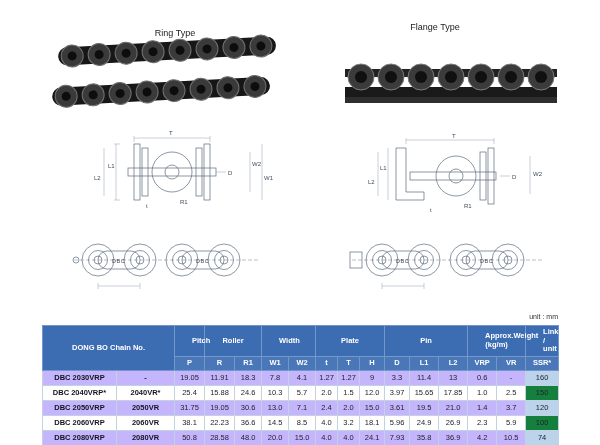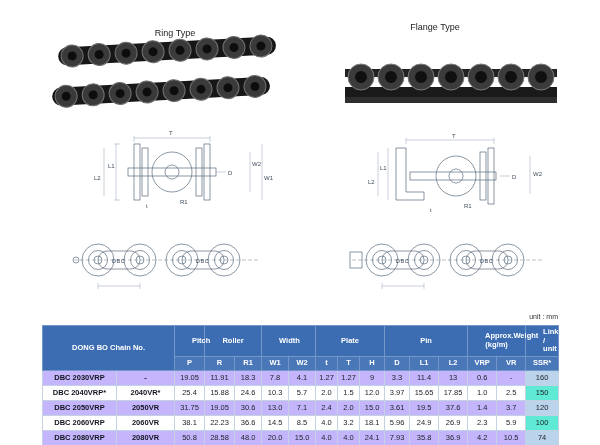--- a/index.html
+++ b/index.html
@@ -19,21 +19,21 @@
     background:#3c6db2; color:#fff; font-weight:700; font-size:7.5px;
     border:1px solid #7397c8; padding:2px 17px; text-align:center; line-height:1.15;
   }
   tr.sub th { background:#4a77b8; height:14px; padding:1px; }
   td {
     font-size:7.5px; color:#20242a; border:1px solid #c3d2e3;
     text-align:center; padding:2px 1px; background:#ffffff; height:15px;
   }
   tr.stripe td { background:#c4b5fd; }
   td.name { font-weight:700; color:#10141c; }
-  td.link { background:#5eead4; }
+  td.link { background:#15803d; }
   tr.stripe td.link { background:#bcd3ec; }
 
   svg text { font-family:"Liberation Sans", sans-serif; }
   .dimtxt { font-size:6px; fill:#3f4c5c; }
   .marktxt { font-size:5.5px; fill:#3f4c5c; letter-spacing:0.5px; }
 </style>
 </head>
 <body>
 
 <div class="abs fig-label" style="left:115px; top:28px;">Ring Type</div>
@@ -321,21 +321,21 @@
       <td>31.75</td>
       <td>19.05</td>
       <td>30.6</td>
       <td>13.0</td>
       <td>7.1</td>
       <td>2.4</td>
       <td>2.0</td>
       <td>15.0</td>
       <td>3.61</td>
       <td>19.5</td>
-      <td>37.6</td>
+      <td>21.0</td>
       <td>1.4</td>
       <td>3.7</td>
       <td class="link">120</td>
     </tr>
     <tr>
       <td class="name">DBC 2060VRP</td>
       <td class="name">2060VR</td>
       <td>38.1</td>
       <td>22.23</td>
       <td>36.6</td>

